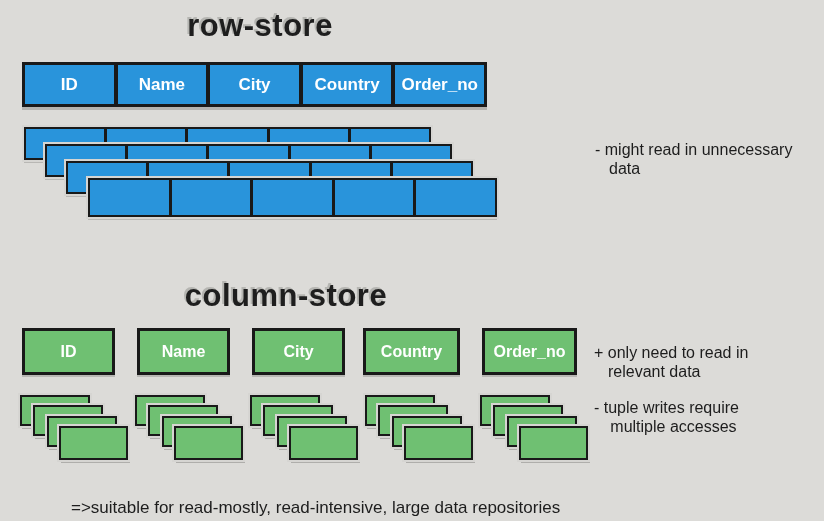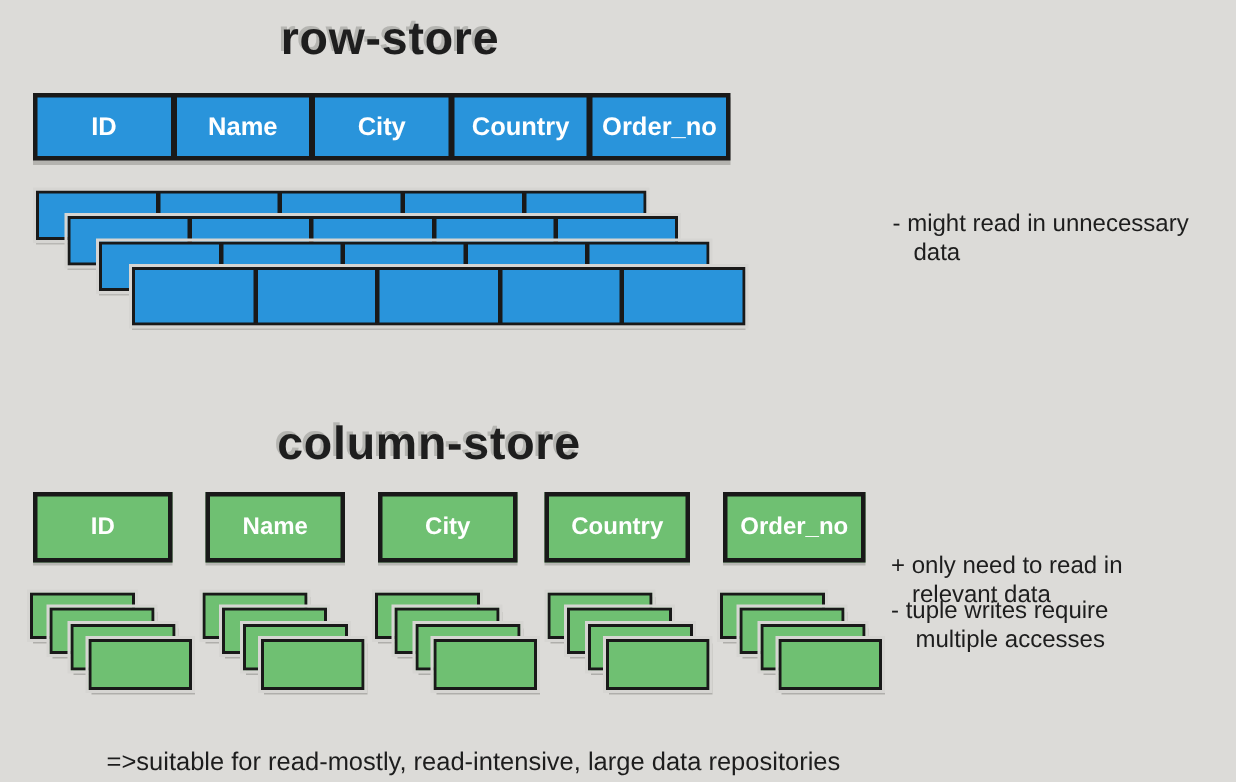--- a/index.html
+++ b/index.html
@@ -150,20 +150,20 @@
     <div class="gcard gc3"></div>
     <div class="gcard gc4"></div>
   </div>
   <div class="gstack" style="left:480px;">
     <div class="gcard gc1"></div>
     <div class="gcard gc2"></div>
     <div class="gcard gc3"></div>
     <div class="gcard gc4"></div>
   </div>
 
-  <div class="note" style="left:594px;top:344px;margin-top:25px;">+ only need to read in
+  <div class="note" style="left:594px;top:344px;">+ only need to read in
 relevant data</div>
   <div class="note" style="left:594px;top:399px;text-align:center;">- tuple writes require
 multiple accesses</div>
 
   <div class="footer-note">=&gt;suitable for read-mostly, read-intensive, large data repositories</div>
 
 </div>
 
 </body></html>

